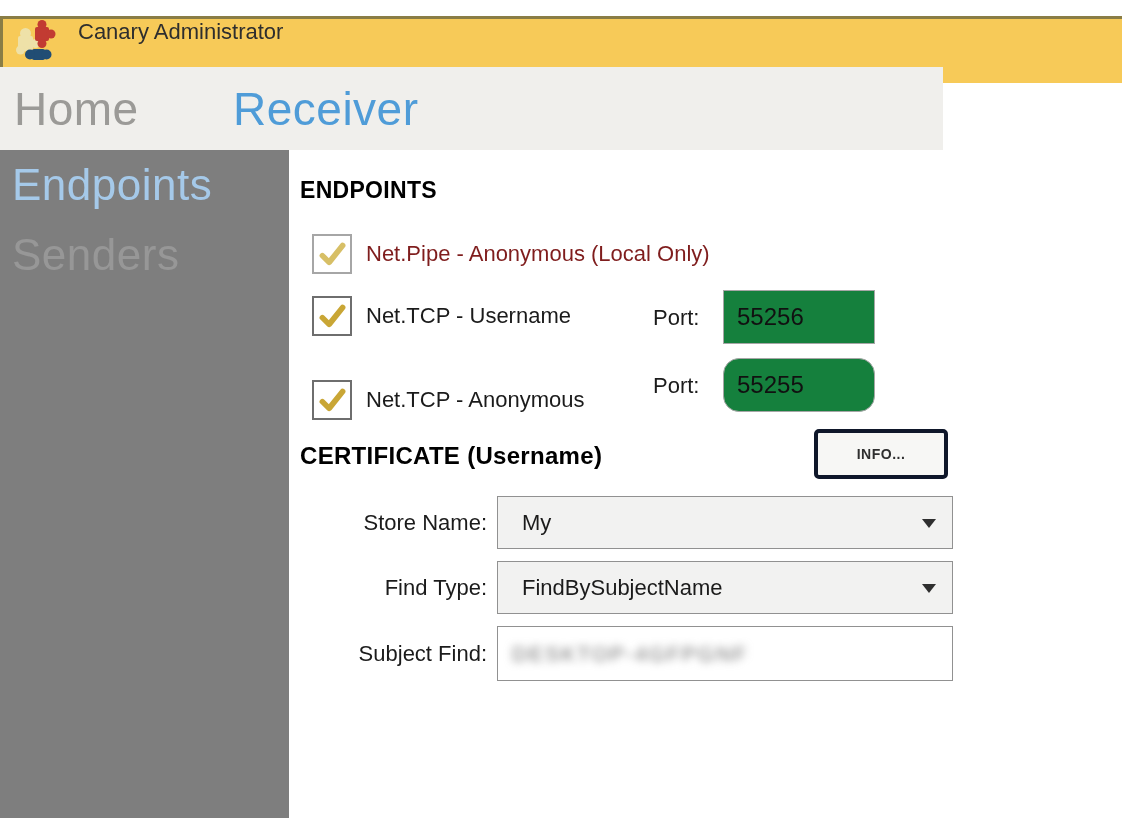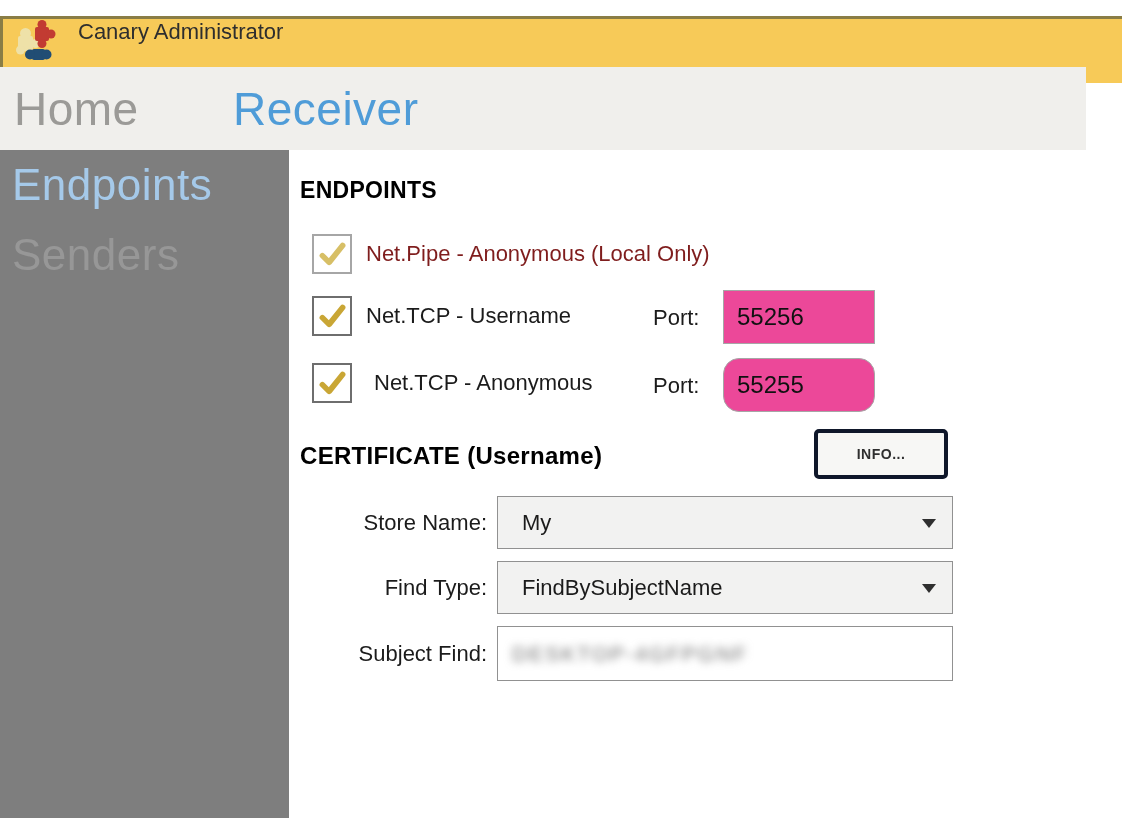--- a/index.html
+++ b/index.html
@@ -12,21 +12,21 @@
     position:absolute;top:16px;left:0;width:1122px;height:67px;
     background:#f7ca58;
     border-top:3px solid #8a7d45;border-left:3px solid #8a7d45;
     box-sizing:border-box;
     display:flex;align-items:flex-start;
   }
   .app-icon{width:44px;height:44px;margin-left:11px;flex:0 0 auto;}
   .title-text{margin-left:20px;font-size:22px;color:#2e2e2e;}
   
   .tabbar{
-    position:absolute;top:67px;left:0;width:1086px;height:83px;
+    position:absolute;top:67px;left:0;width:943px;height:83px;
     background:#f0efec;
   }
   .tab{position:absolute;font-size:46px;font-weight:300;letter-spacing:0.5px;cursor:default;}
   .tab-home{left:14px;top:83px;transform:translateY(-50%);top:42px;color:#9b9a97;}
   .tab-receiver{left:233px;top:42px;transform:translateY(-50%);color:#4f9cd8;}
   .tab-close{
     position:absolute;left:395px;top:96px;transform:translateY(-67px);
     font-size:36px;font-weight:400;color:#767676;line-height:1;
     top:108px;transform:translateY(-50%);
   }
@@ -40,39 +40,39 @@
   .side-item.unselected{color:#979797;}
   
   .main{position:absolute;top:150px;left:289px;width:833px;height:668px;background:#ffffff;}
   .section-heading{position:absolute;font-weight:700;color:#000;letter-spacing:0.3px;}
   .h-endpoints{left:11px;top:27px;font-size:23px;}
   .h-certificate{left:11px;top:292px;font-size:24px;}
 
   .cb-row{position:absolute;left:23px;display:flex;align-items:center;}
   .cb-row-1{top:84px;}
   .cb-row-2{top:146px;}
-  .cb-row-3{top:213px;gap:8px;}
+  .cb-row-3{top:230px;}
   .checkbox{
     width:40px;height:40px;box-sizing:border-box;background:#fff;
     border:2px solid #6e6e6e;display:flex;align-items:center;justify-content:center;
     flex:0 0 auto;
   }
   .checkbox.disabled{border-color:#a6a6a6;}
   .checkbox svg{width:27px;height:27px;overflow:visible;}
   .checkbox polyline{fill:none;stroke:#c9a635;stroke-width:5;stroke-linecap:round;stroke-linejoin:round;}
   .checkbox.disabled polyline{stroke:#d7bf66;}
   .cb-label{margin-left:14px;font-size:22px;color:#1b1b1b;white-space:nowrap;}
   .cb-label.disabled{color:#7f1d1d;}
 
   .port-label{position:absolute;left:364px;font-size:22px;color:#1b1b1b;}
   .port-label-2{top:155px;}
   .port-label-3{top:223px;}
   .port-input{
     position:absolute;left:434px;width:152px;height:54px;box-sizing:border-box;
-    border:1px solid #a6a6a6;background:#ec4899;font-family:"Liberation Sans",sans-serif;
+    border:1px solid #a6a6a6;background:#15803d;font-family:"Liberation Sans",sans-serif;
     font-size:24px;color:#111;padding:0 0 0 13px;outline:none;
   }
   .port-input-2{top:140px;}
   .port-input-3{top:208px;border-radius:16px;}
 
   .info-button{
     position:absolute;left:525px;top:279px;width:134px;height:50px;box-sizing:border-box;
     background:#f7f7f5;border:4px solid #0f172a;border-radius:5px;
     display:flex;align-items:center;justify-content:center;
     font-size:14px;font-weight:700;color:#2f2f2f;letter-spacing:0.5px;cursor:default;

